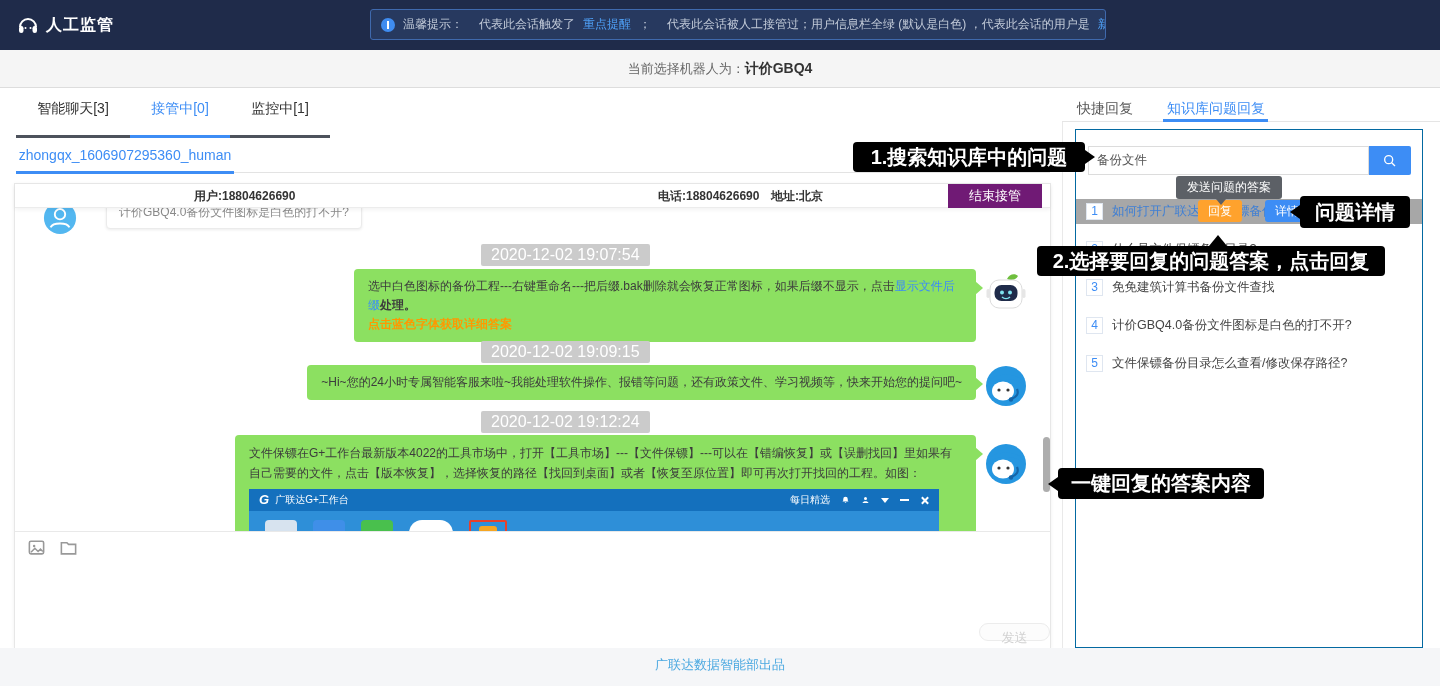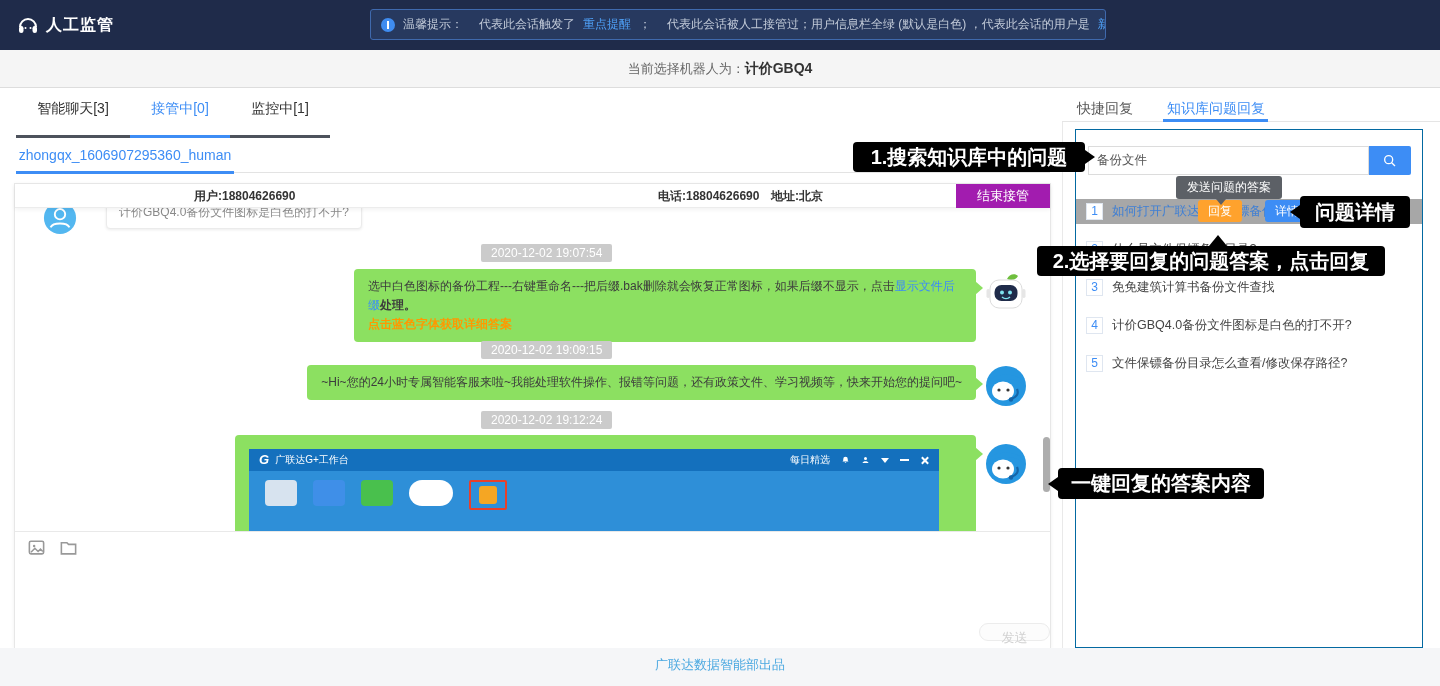--- a/index.html
+++ b/index.html
@@ -24,25 +24,25 @@
   .mtab { text-align:center; font-size:14px; padding-bottom:17px; border-bottom:3px solid #4d525c; color:#333; cursor:pointer; }
   .mtab.active { color:#3d8df5; border-bottom-color:#3d8df5; }
 
   .session-tab { position:absolute; left:16px; top:147px; width:218px; text-align:center; font-size:14px; color:#3d8df5; padding-bottom:8px; border-bottom:3px solid #3d8df5; cursor:pointer; }
   .session-line { position:absolute; left:234px; top:172px; width:816px; height:1px; background:#e3e3e3; }
 
   
   .chat-box { position:absolute; left:14px; top:183px; width:1037px; height:465px; background:#fff; border:1px solid #e7e7e7; box-shadow:0 1px 4px rgba(0,0,0,.06); }
   .chat-header { position:absolute; left:0; top:0; width:100%; height:24px; background:#fff; border-bottom:1px solid #ececec; box-shadow:0 2px 4px rgba(0,0,0,.05); z-index:5; font-size:12px; font-weight:bold; color:#333; }
   .chat-header span { position:absolute; line-height:24px; }
-  .end-btn { position:absolute; right:0; top:0; width:94px; height:24px; background:#a21caf; color:#fff; font-size:13px; font-weight:normal; text-align:center; line-height:24px; cursor:pointer; }
+  .end-btn { position:absolute; right:8px; top:0; width:94px; height:24px; background:#701a75; color:#fff; font-size:13px; font-weight:normal; text-align:center; line-height:24px; cursor:pointer; }
 
   .messages { position:absolute; left:0; top:24px; width:1035px; height:323px; overflow:hidden; background:#fff; z-index:1; }
 
-  .stamp { position:absolute; left:466px; background:#cbcbcb; color:#fff; font-size:12px; padding:2px 10px; border-radius:2px; }
+  .stamp { position:absolute; left:466px; background:#cbcbcb; color:#fff; font-size:16px; padding:2px 10px; border-radius:2px; }
 
   .bubble { position:absolute; background:#8ce061; border-radius:4px; padding:8px 14px; font-size:12px; line-height:19px; color:#3c3c3c; }
   .bubble::after { content:""; position:absolute; right:-14px; top:12px; border:7px solid transparent; border-left:8px solid #8ce061; }
   .b-link { color:#3d8df5; cursor:pointer; }
   .b-orange { color:#ff9800; font-weight:bold; }
   .user-bubble { position:absolute; left:91px; top:-12px; background:#fff; border:1px solid #ebebeb; border-radius:4px; box-shadow:0 1px 3px rgba(0,0,0,.08); padding:7px 12px; font-size:12px; color:#8a8a8a; }
   .avatar { position:absolute; }
 
   
   .shot { margin-top:6px; width:690px; height:110px; background:#2e8fd8; overflow:hidden; }
@@ -180,20 +180,21 @@
       <ellipse cx="20" cy="28" rx="11" ry="9.5" fill="#fff"></ellipse>
       <path d="M5 22C5 9 40 7 41 23c-5-8-28-10-36-1z" fill="#2596e0"></path>
       <circle cx="16" cy="27" r="1.6" fill="#333"></circle>
         <circle cx="25" cy="27" r="1.6" fill="#333"></circle>
       <path d="M34 26q3 7-6 10" stroke="#1565a8" stroke-width="2.2" fill="none"></path>
       <circle cx="28" cy="36.5" r="2.2" fill="#1565a8"></circle>
     </svg>
 
     <div class="stamp" style="top:203px">2020-12-02 19:12:24</div>
     <div class="bubble" style="right:74px;top:227px;width:741px;line-height:20px">
+      <div>文件保镖在G+工作台最新版本4022的工具市场中，打开【工具市场】---【文件保镖】---可以在【错编恢复】或【误删找回】里如果有自己需要的文件，点击【版本恢复】，选择恢复的路径【找回到桌面】或者【恢复至原位置】即可再次打开找回的工程。如图：</div>
       <div class="shot">
         <div class="shot-tb">
           <span class="shot-logo">G</span>
           <span>广联达G+工作台</span>
           <span class="shot-right">
             <span>每日精选</span>
             <svg width="9" height="10" viewBox="0 0 24 24">
                 <path d="M12 3a6 6 0 0 0-6 6v4.5L4 16h16l-2-2.5V9a6 6 0 0 0-6-6zM9.8 18a2.2 2.2 0 0 0 4.4 0z" fill="#fff"></path>
               </svg>
             <svg width="9" height="10" viewBox="0 0 24 24">

